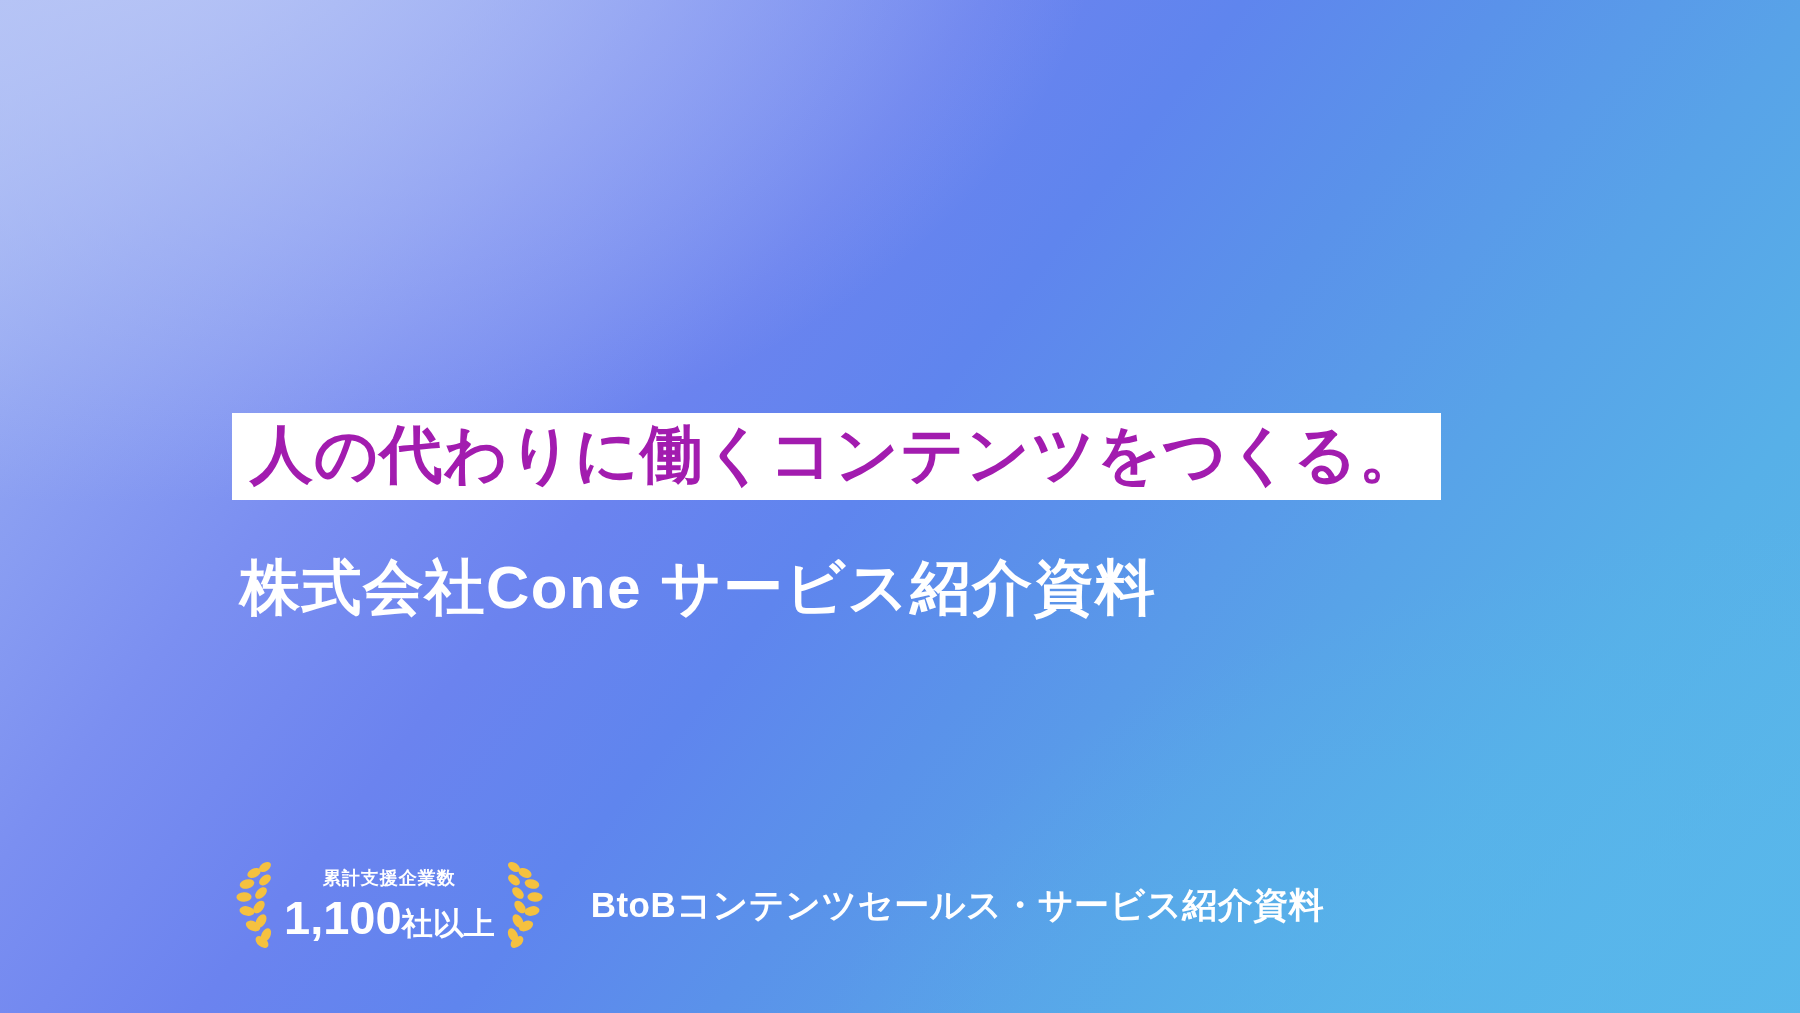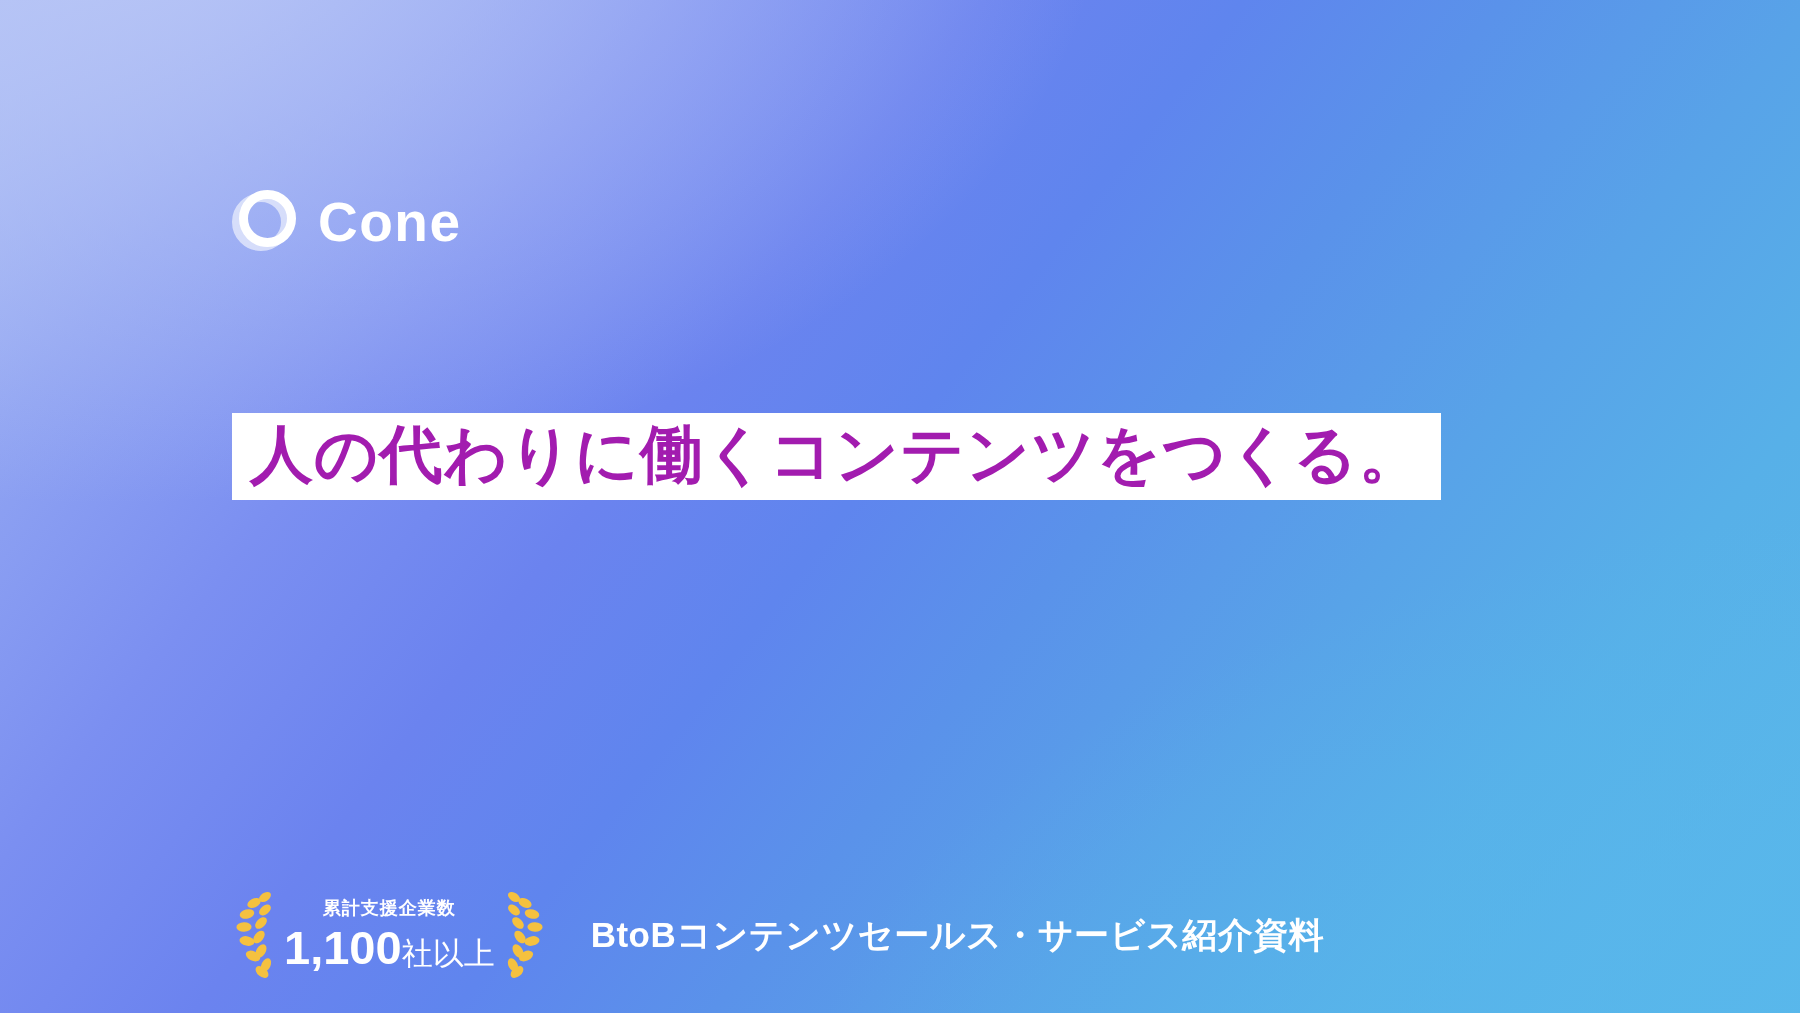--- a/index.html
+++ b/index.html
@@ -97,21 +97,21 @@
     font-weight: 700;
     letter-spacing: 1.5px;
     line-height: 1.2;
     white-space: nowrap;
   }
 
   
   .bottom-row {
     position: absolute;
     left: 232px;
-    top: 886px;
+    top: 856px;
     display: flex;
     align-items: center;
     gap: 44px;
   }
 
   .award-badge {
     display: flex;
     align-items: center;
     gap: 2px;
   }
@@ -141,50 +141,44 @@
     white-space: nowrap;
     margin-top: 3px;
   }
   .award-number {
     font-size: 47px;
     font-weight: 700;
     letter-spacing: 0px;
   }
   .award-suffix {
     font-size: 31px;
-    font-weight: 400;
+    font-weight: 700;
     letter-spacing: 0px;
   }
 
   .tagline {
     color: #ffffff;
     font-size: 35px;
     font-weight: 700;
     letter-spacing: 0.5px;
     white-space: nowrap;
     line-height: 1.2;
   }
 </style>
 </head>
 <body>
 
 <div class="slide">
 
-  <div class="logo-row">
-    <span class="logo-mark">
-      <span class="ring-back"></span>
-      <span class="ring-front"></span>
-    </span>
-    <span class="logo-text">Cone</span>
-  </div>
 
   <div class="headline-band">
     <div class="headline-text">人の代わりに働くコンテンツをつくる。</div>
   </div>
 
+  <div class="subtitle">株式会社Cone サービス紹介資料</div>
 
   <div class="bottom-row">
 
     <div class="award-badge">
 
       <svg class="laurel left" viewBox="0 0 46 98">
         <g fill="#f5c13f">
           <ellipse cx="33" cy="11" rx="6.6" ry="4.2" transform="rotate(-34 33 11)"></ellipse>
           <ellipse cx="22" cy="17" rx="7.0" ry="4.4" transform="rotate(-26 22 17)"></ellipse>
           <ellipse cx="33" cy="24" rx="6.8" ry="4.3" transform="rotate(-40 33 24)"></ellipse>

